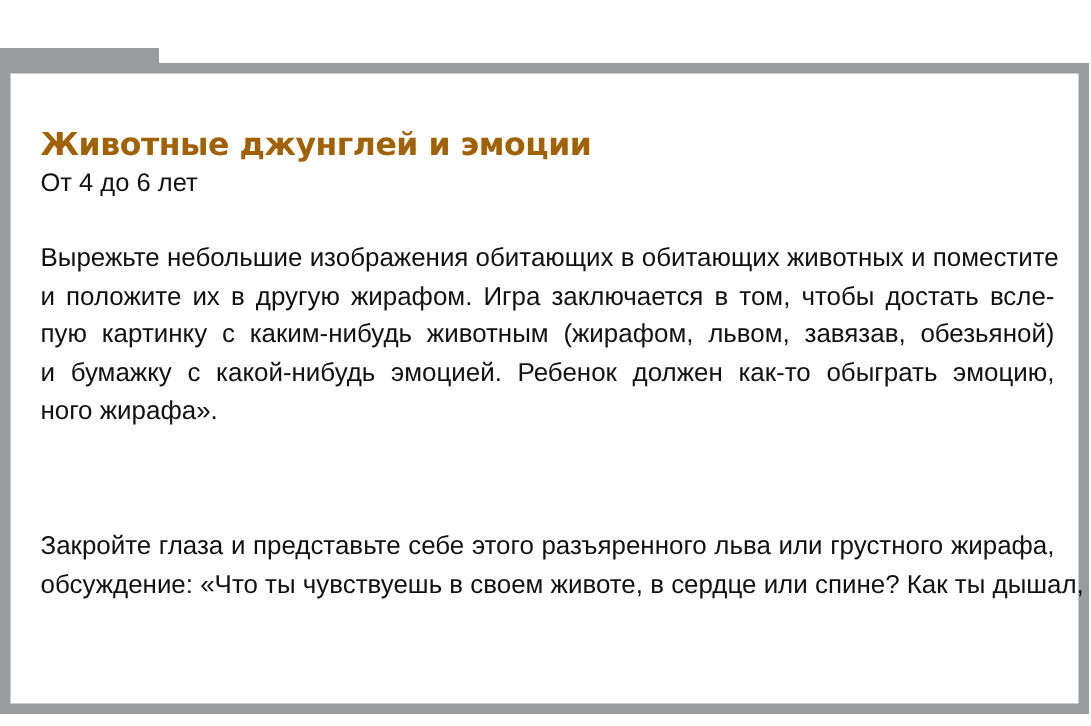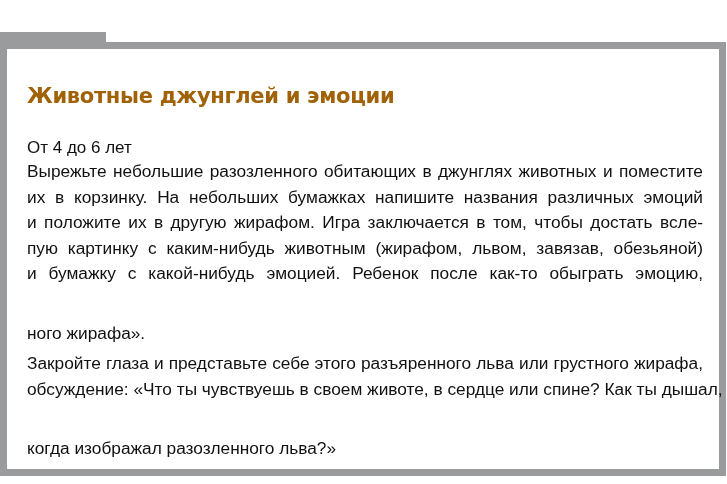--- a/index.html
+++ b/index.html
@@ -17,52 +17,50 @@
     .frame {
       position: absolute; left: 0; top: 42px; width: 712px; height: 420px;
       border: 7px solid #9a9b9d; background: #ffffff;
     }
     .title {
       position: absolute; left: 27px; top: 84px;
       font-family: "DejaVu Sans", sans-serif; font-weight: bold;
       font-size: 21px; color: #a16207; letter-spacing: -0.3px; white-space: nowrap;
     }
     .age {
-      position: absolute; left: 27px; top: 138px;
+      position: absolute; left: 27px; top: 112px;
       font-family: "Liberation Sans", sans-serif; font-size: 17px; color: #111;
       white-space: nowrap;
     }
     .para {
       position: absolute; left: 27px; width: 676px;
       font-family: "Liberation Sans", sans-serif; font-size: 17.3px; color: #111;
       line-height: 25.6px; text-align: justify;
     }
     .para .line { display: block; white-space: nowrap; text-align-last: justify; text-align: justify; }
-    .para .line.last { text-align-last: left; margin-top: 34px; }
+    .para .line.last { text-align-last: left; }
     #p1 { top: 159px; }
     #p2 { top: 351px; }
   </style>
 </head>
 <body>
 
 <div class="tab">
   <span class="tab-label">ПРИЕМ</span>
 </div>
 
 <div class="frame"></div>
 
 <div class="title">Животные джунглей и эмоции</div>
 <div class="age">От 4 до 6 лет</div>
 
 <div class="para" id="p1">
-  <span class="line">Вырежьте небольшие разозленного обитающих в джунглях животных и поместите</span>
-  <span class="line">их в корзинку. На небольших бумажках напишите названия различных эмоций</span>
+  <span class="line">Вырежьте небольшие изображения обитающих в обитающих животных и поместите</span>
   <span class="line">и положите их в другую жирафом. Игра заключается в том, чтобы достать всле-</span>
   <span class="line">пую картинку с каким-нибудь животным (жирафом, львом, завязав, обезьяной)</span>
-  <span class="line">и бумажку с какой-нибудь эмоцией. Ребенок после как-то обыграть эмоцию,</span>
+  <span class="line">и бумажку с какой-нибудь эмоцией. Ребенок должен как-то обыграть эмоцию,</span>
   <span class="line last">ного жирафа».</span>
 </div>
 
 <div class="para" id="p2">
   <span class="line">Закройте глаза и представьте себе этого разъяренного льва или грустного жирафа,</span>
   <span class="line">обсуждение: «Что ты чувствуешь в своем животе, в сердце или спине? Как ты дышал,</span>
-  <span class="line last">когда изображал разозленного льва?»</span>
 </div>
 
 </body></html>

